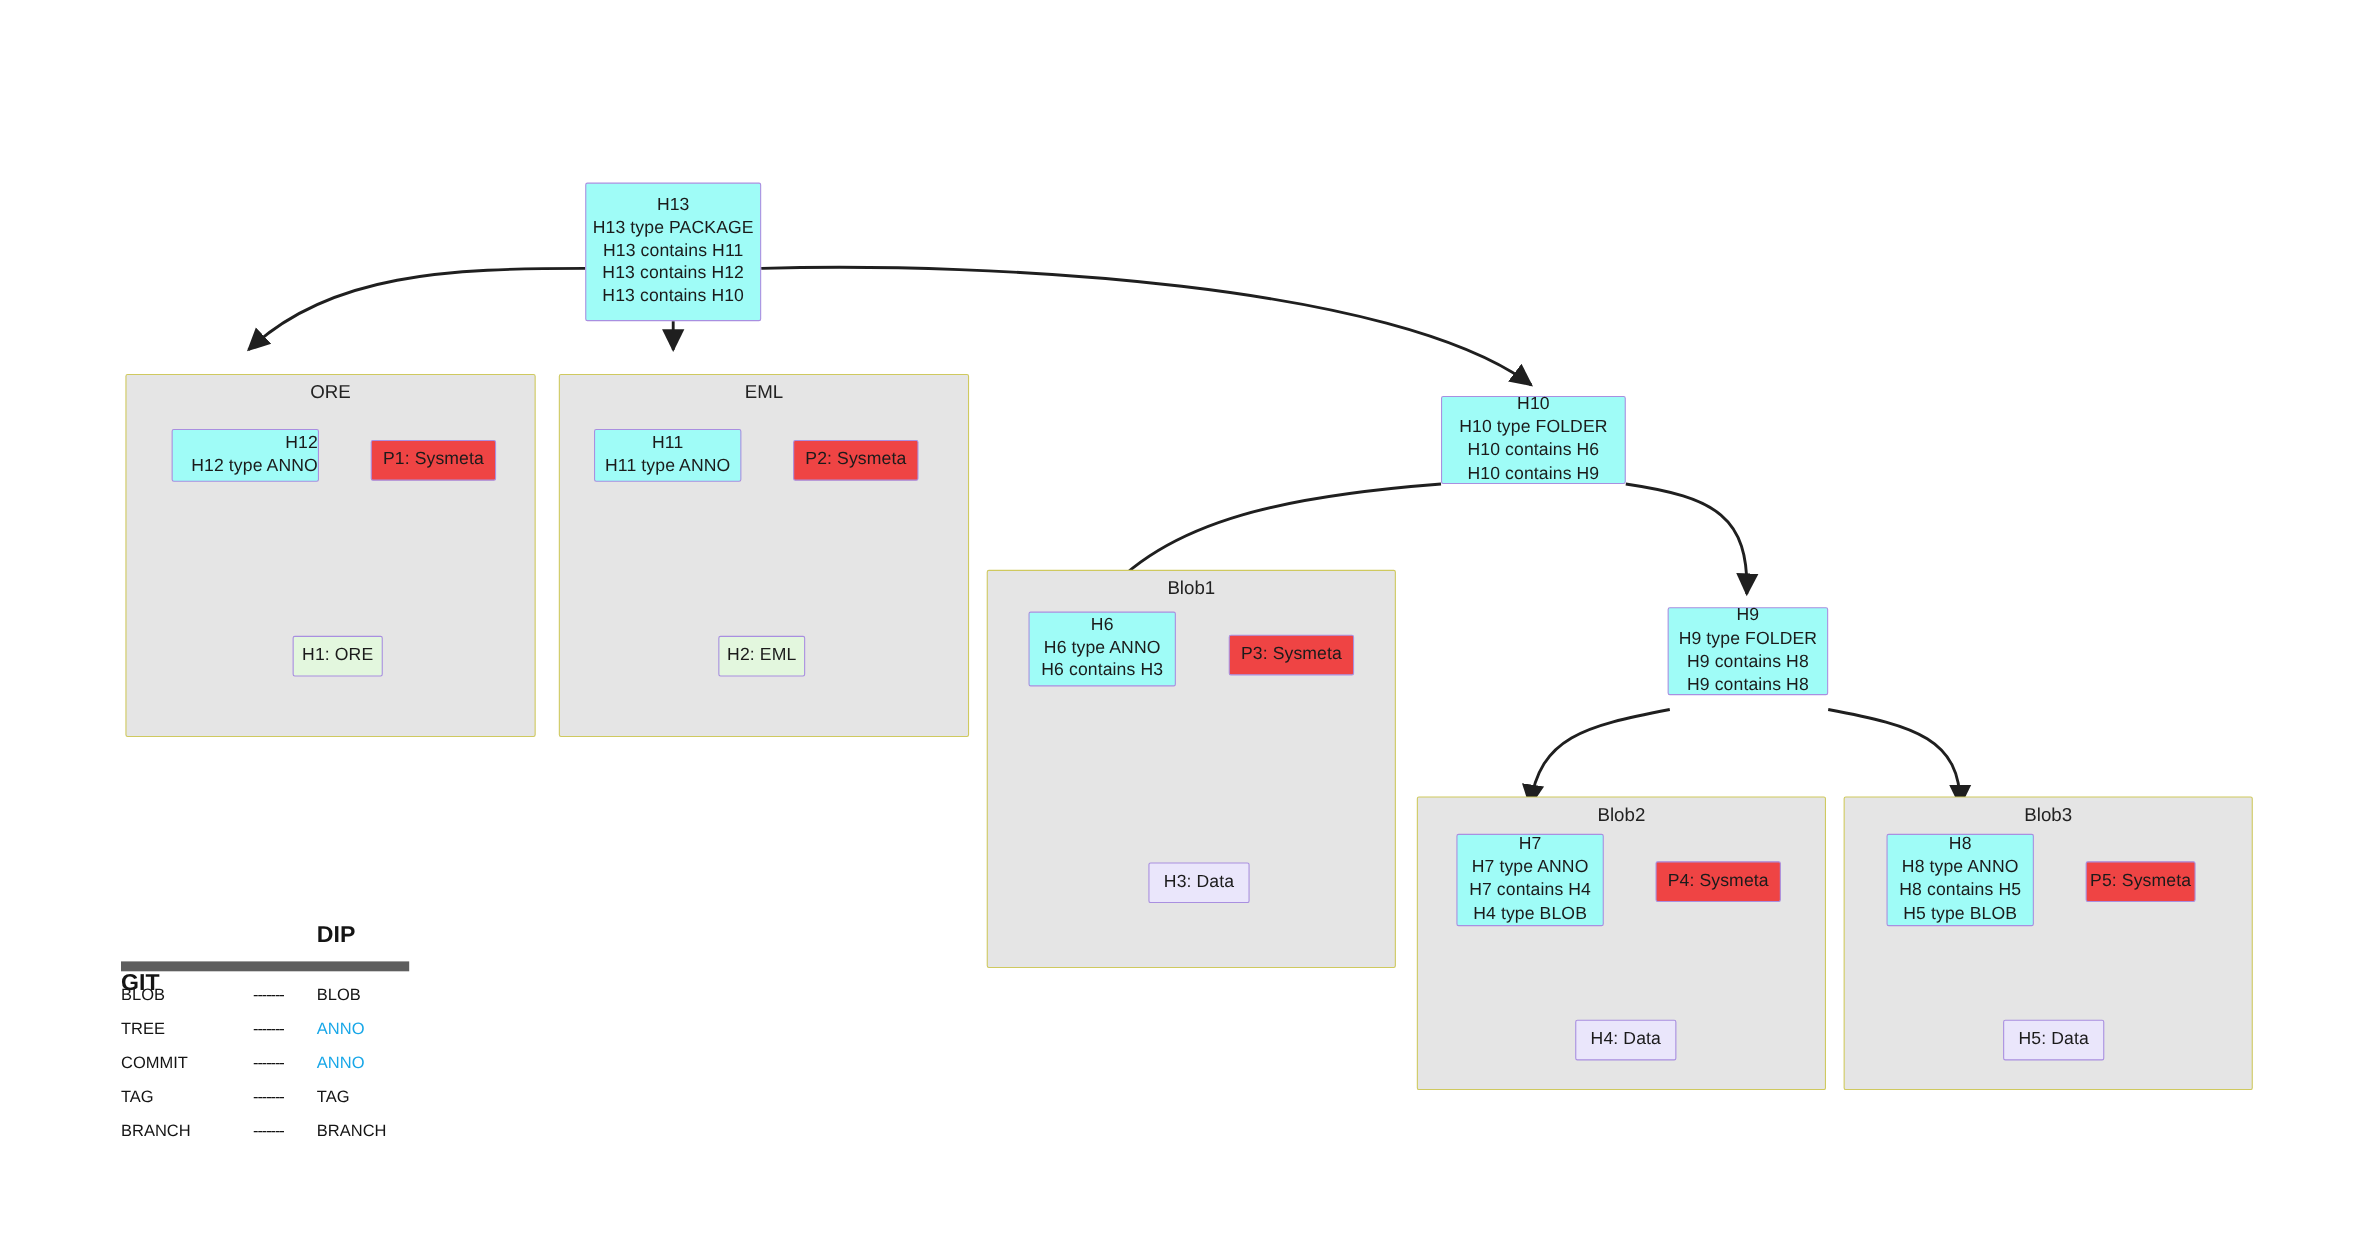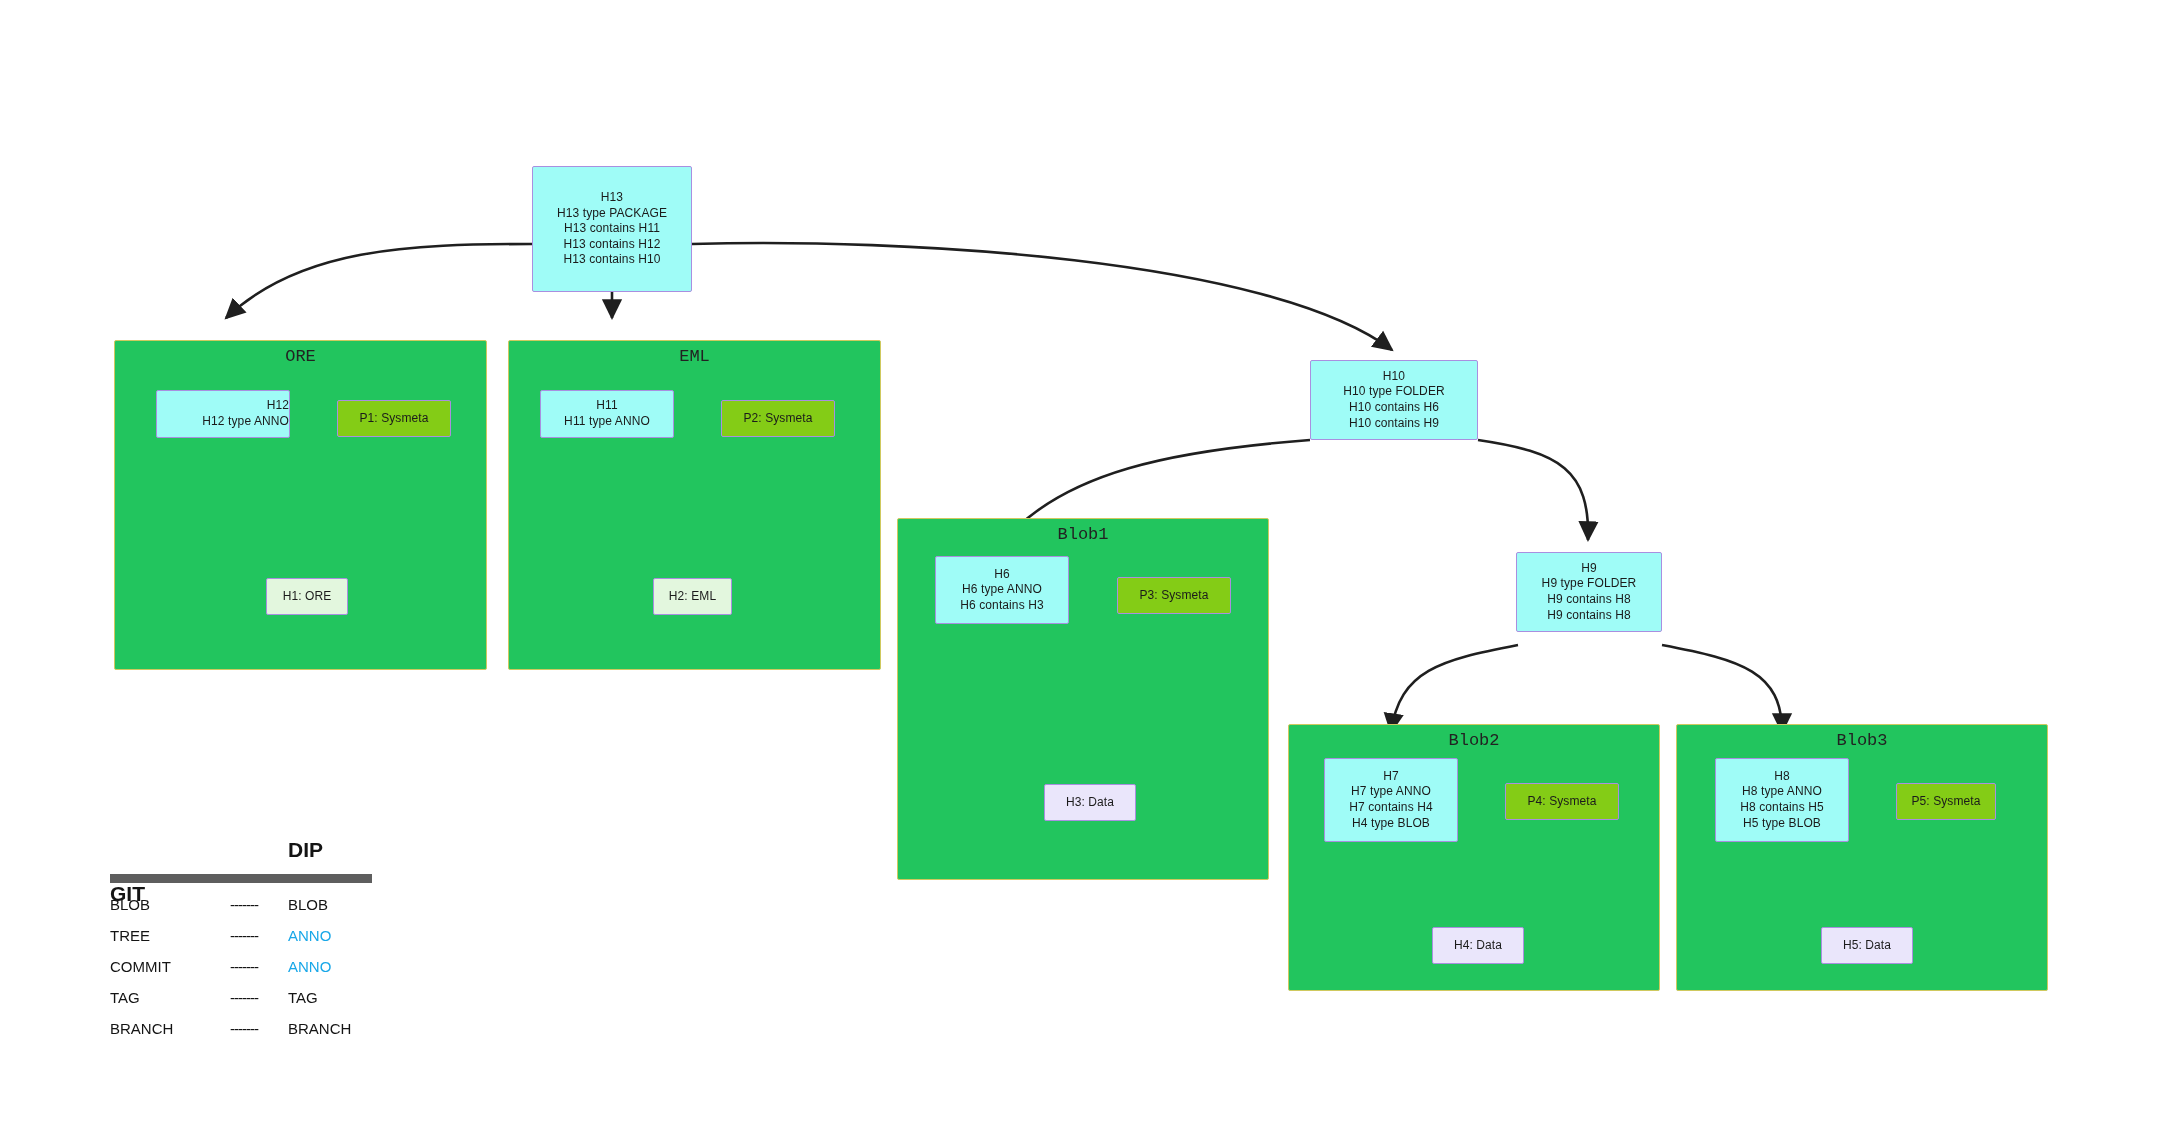--- a/index.html
+++ b/index.html
@@ -3,32 +3,32 @@
 <meta charset="utf-8">
 <style>
   html,body{margin:0;padding:0;background:#ffffff;}
   body{width:2160px;height:1136px;overflow:hidden;
        font-family:"Liberation Sans","DejaVu Sans",sans-serif;}
   #stage{position:relative;width:2160px;height:1136px;background:#fff;}
 
   svg#edges{position:absolute;left:0;top:0;width:2160px;height:1136px;
             pointer-events:none;}
 
-  .grp{position:absolute;background:#22c55e;border:1.6px solid #cfc95f;
-       border-radius:2px;box-sizing:border-box;font-family:Liberation Mono, monospace;}
+  .grp{position:absolute;background:#e5e5e5;border:1.6px solid #cfc95f;
+       border-radius:2px;box-sizing:border-box;}
   .grp-label{position:absolute;top:6px;left:0;width:100%;text-align:center;
              font-size:17px;color:#222;}
 
   .node{position:absolute;box-sizing:border-box;border:1.4px solid #a98fe0;
         border-radius:2px;display:flex;flex-direction:column;
         align-items:center;justify-content:center;
-        font-size:12px;color:#1b1b1b;line-height:1.30;text-align:center;
+        font-size:16px;color:#1b1b1b;line-height:1.30;text-align:center;
         letter-spacing:.1px;}
   .node.anno{background:#9ffcf7;}
-  .node.sys{background:#84cc16;}
+  .node.sys{background:#ef4444;}
   .node.data{background:#eae6fb;}
   .node.doc{background:#e3f7de;}
   .node .ln{white-space:nowrap;}
 
   .legend{position:absolute;}
   .lg-row{position:absolute;display:flex;align-items:center;}
   .lg-sw{width:45px;height:45px;border:1.6px solid #6f7b7a;box-sizing:border-box;}
   .lg-sw.anno{background:#9ffcf7;}
   .lg-sw.sys{background:#ef8ff0;}
   .lg-sw.data{background:#eae6fb;}

